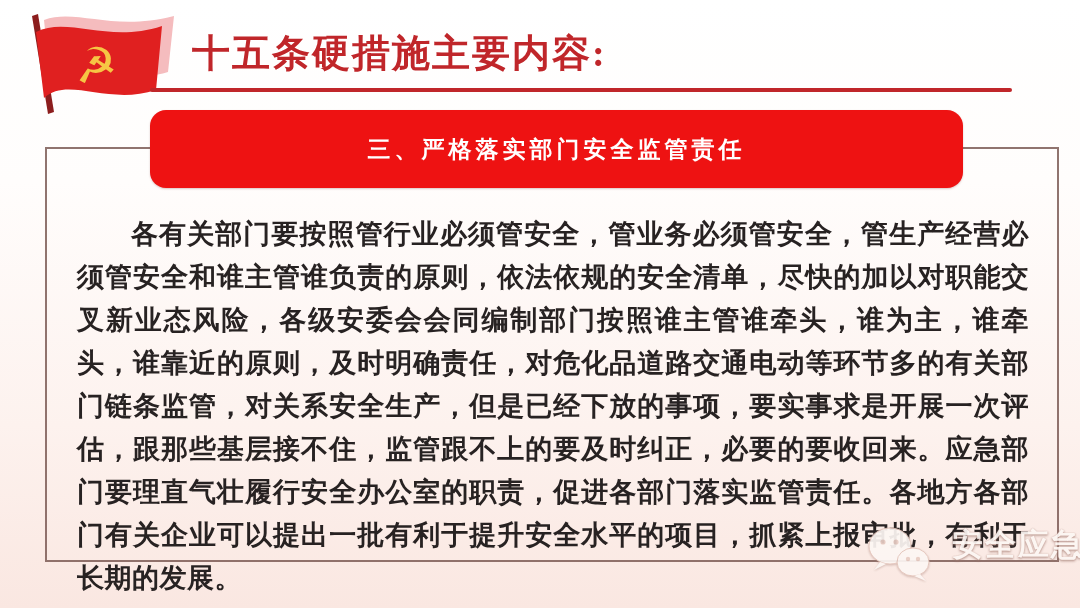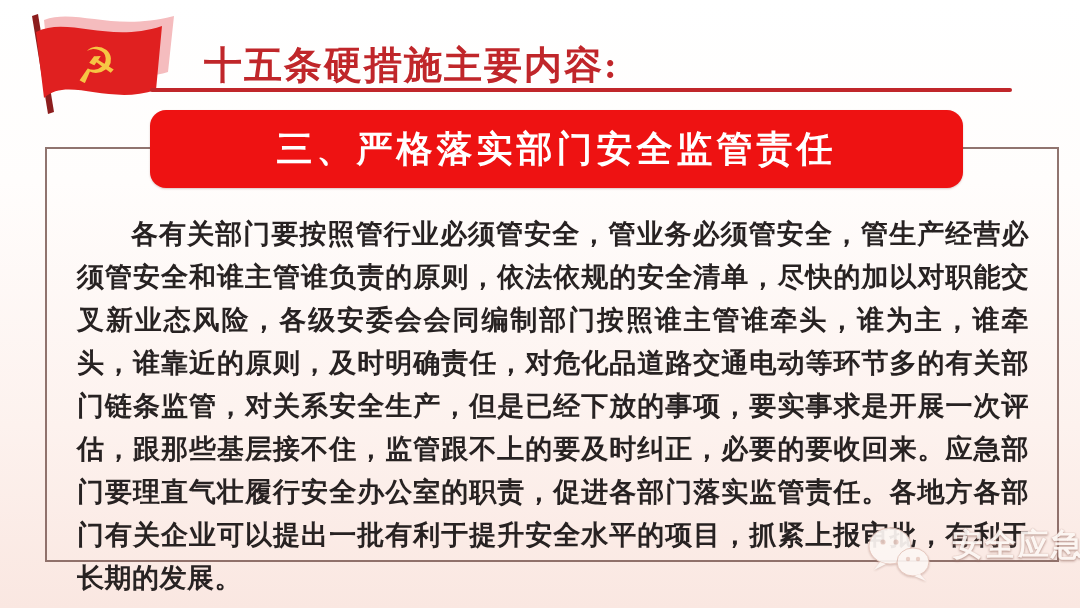--- a/index.html
+++ b/index.html
@@ -8,36 +8,36 @@
     width:1080px;height:608px;
     overflow:hidden;
     background:linear-gradient(180deg,#ffffff 0%,#fffdfc 30%,#fdf2ee 70%,#fae7e1 100%);
     font-family:"Liberation Serif","DejaVu Serif",serif;
   }
   
   .flag-wrap{position:absolute;left:14px;top:6px;width:170px;height:112px;}
   .page-title{
     position:absolute;left:192px;top:28px;
     font-size:38px;font-weight:700;color:#c0262a;
-    letter-spacing:2px;white-space:nowrap;margin:12px;
+    letter-spacing:2px;white-space:nowrap;margin:0;
   }
   .title-rule{
     position:absolute;left:150px;top:88px;width:862px;height:4px;
     background:#c0262a;border-radius:2px;
   }
   
   .banner{
     position:absolute;left:150px;top:110px;width:813px;height:78px;
     background:#ee1212;border-radius:16px;
     display:flex;align-items:center;justify-content:center;
     box-shadow:0 1px 2px rgba(120,30,30,.25);
     z-index:3;
   }
   .banner-label{
-    color:#ffffff;font-size:36px;font-weight:700;letter-spacing:4px;white-space:nowrap;
+    color:#ffffff;font-size:23px;font-weight:700;letter-spacing:4px;white-space:nowrap;
   }
   
   .content-box{
     position:absolute;left:45px;top:147px;width:1014px;height:415px;
     border:2px solid rgba(125,92,86,.85);
     box-sizing:border-box;
     z-index:1;
   }
   .body-paragraph{
     margin:0;

